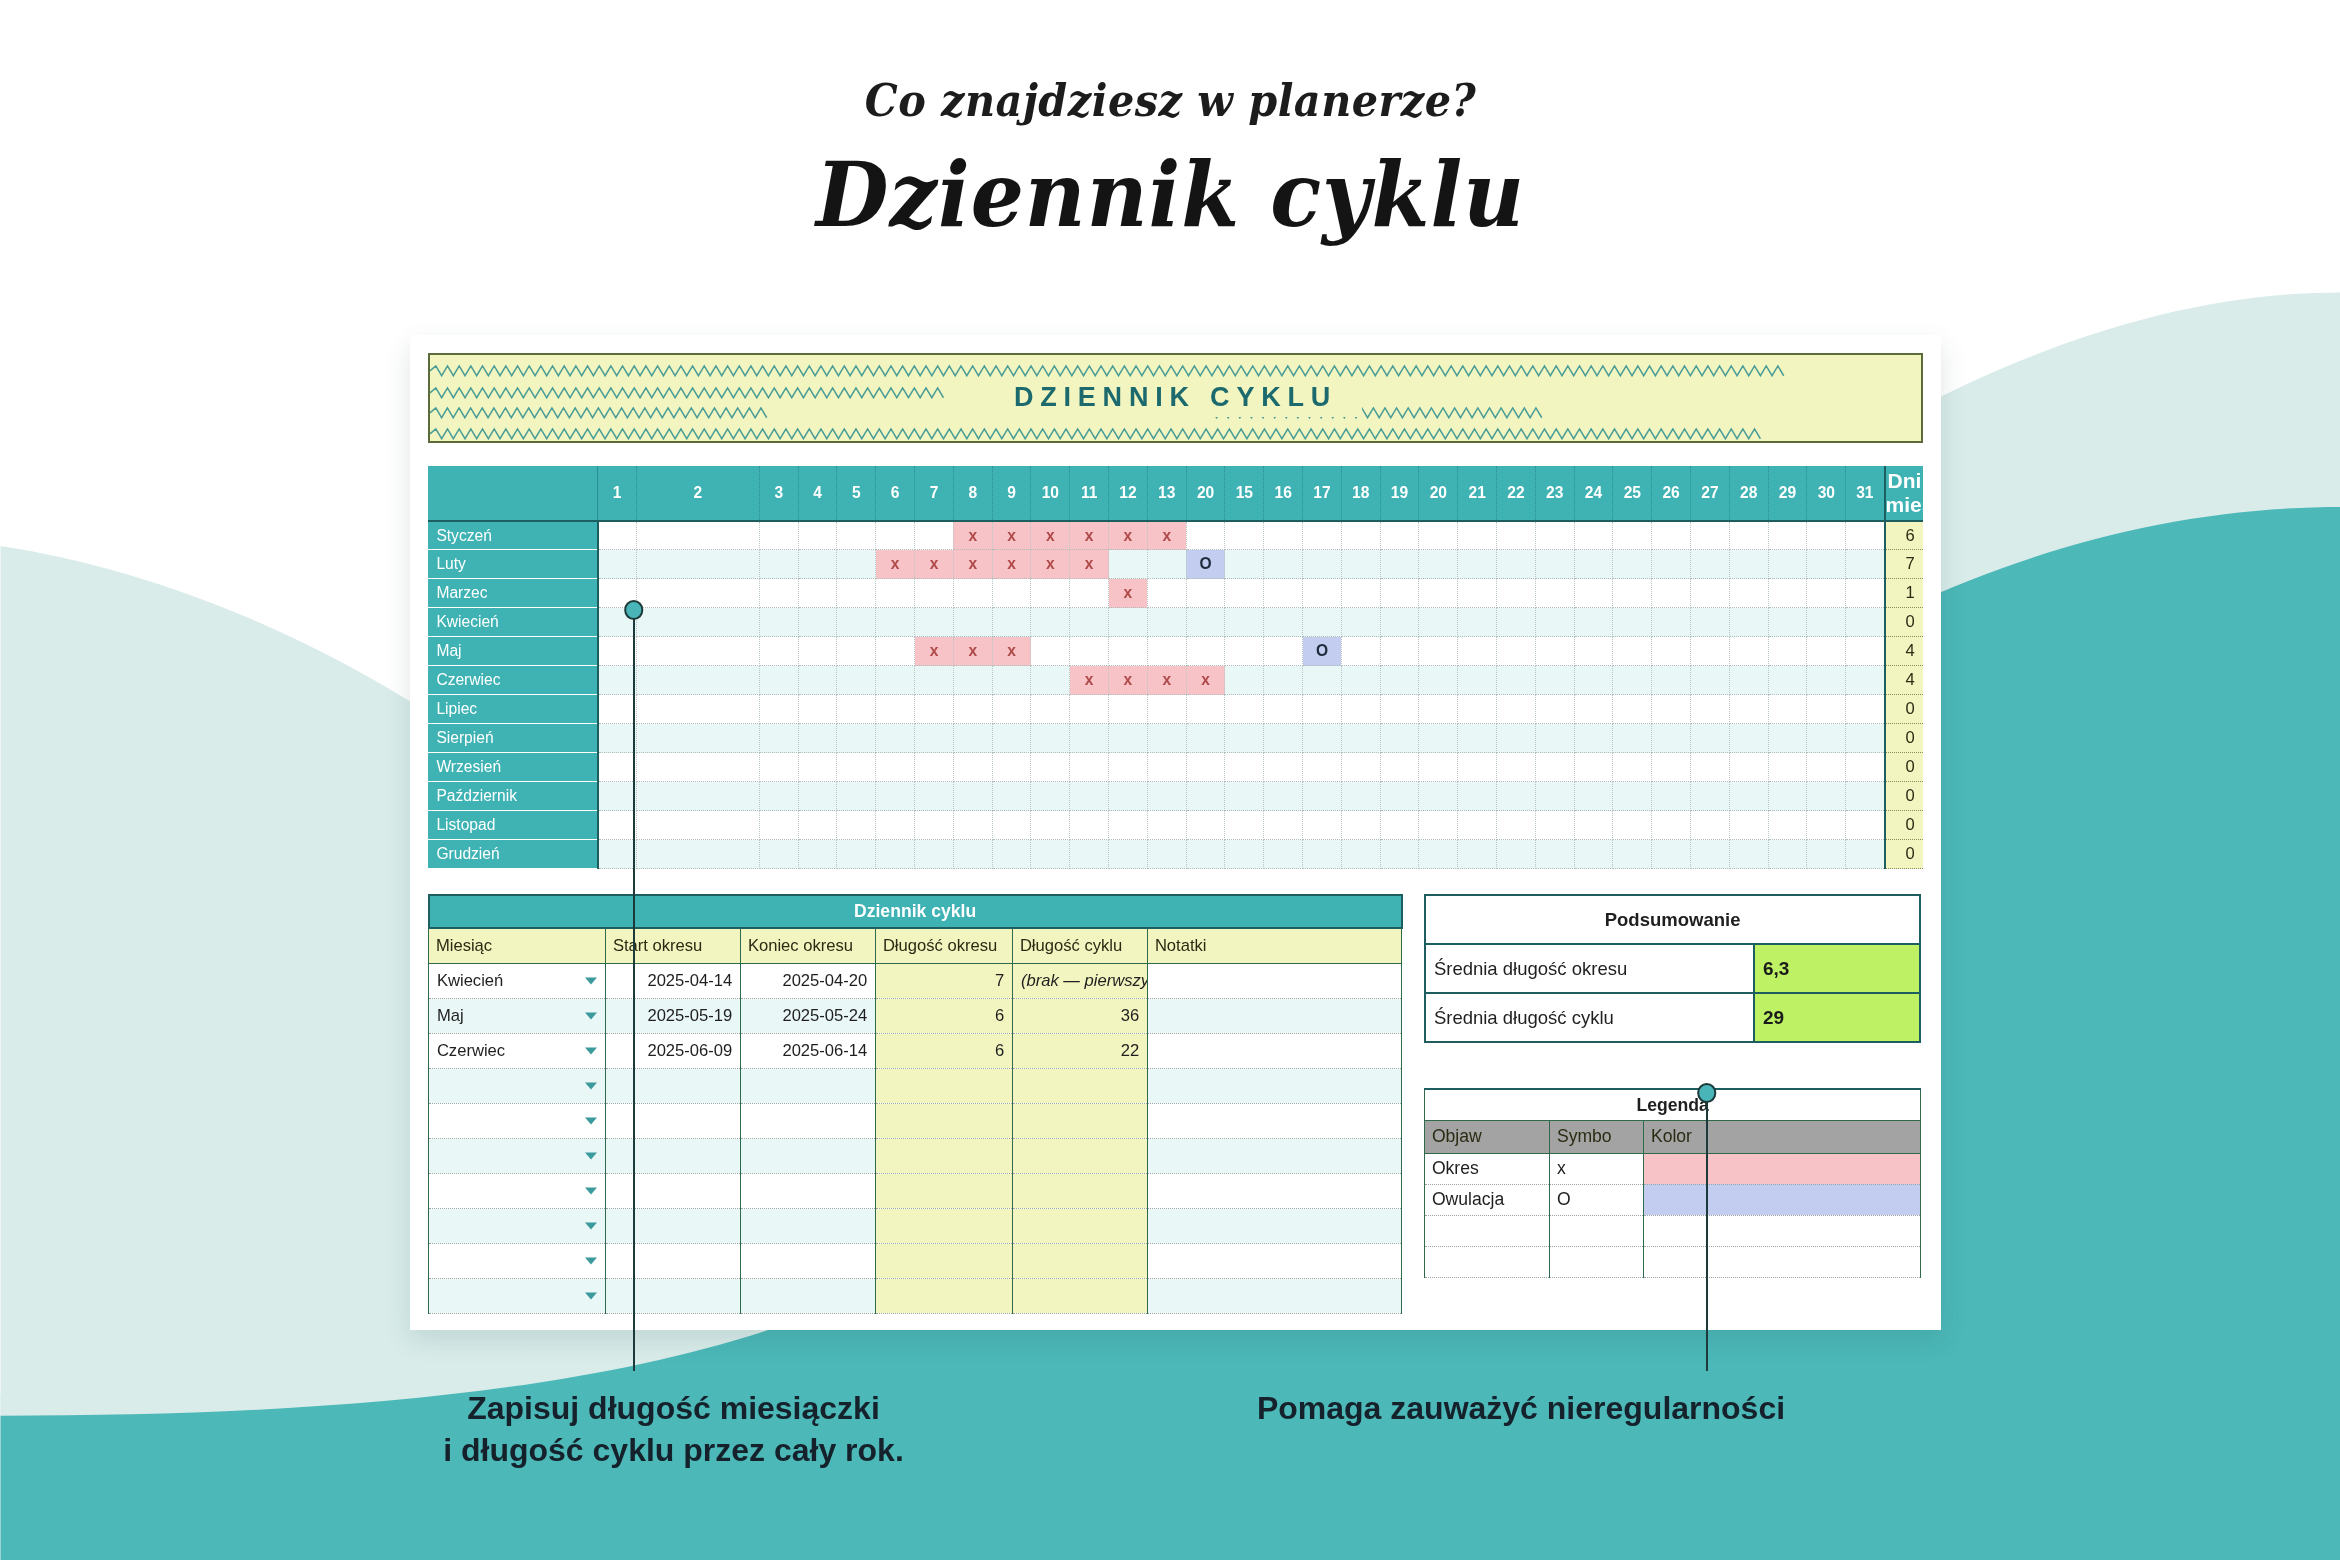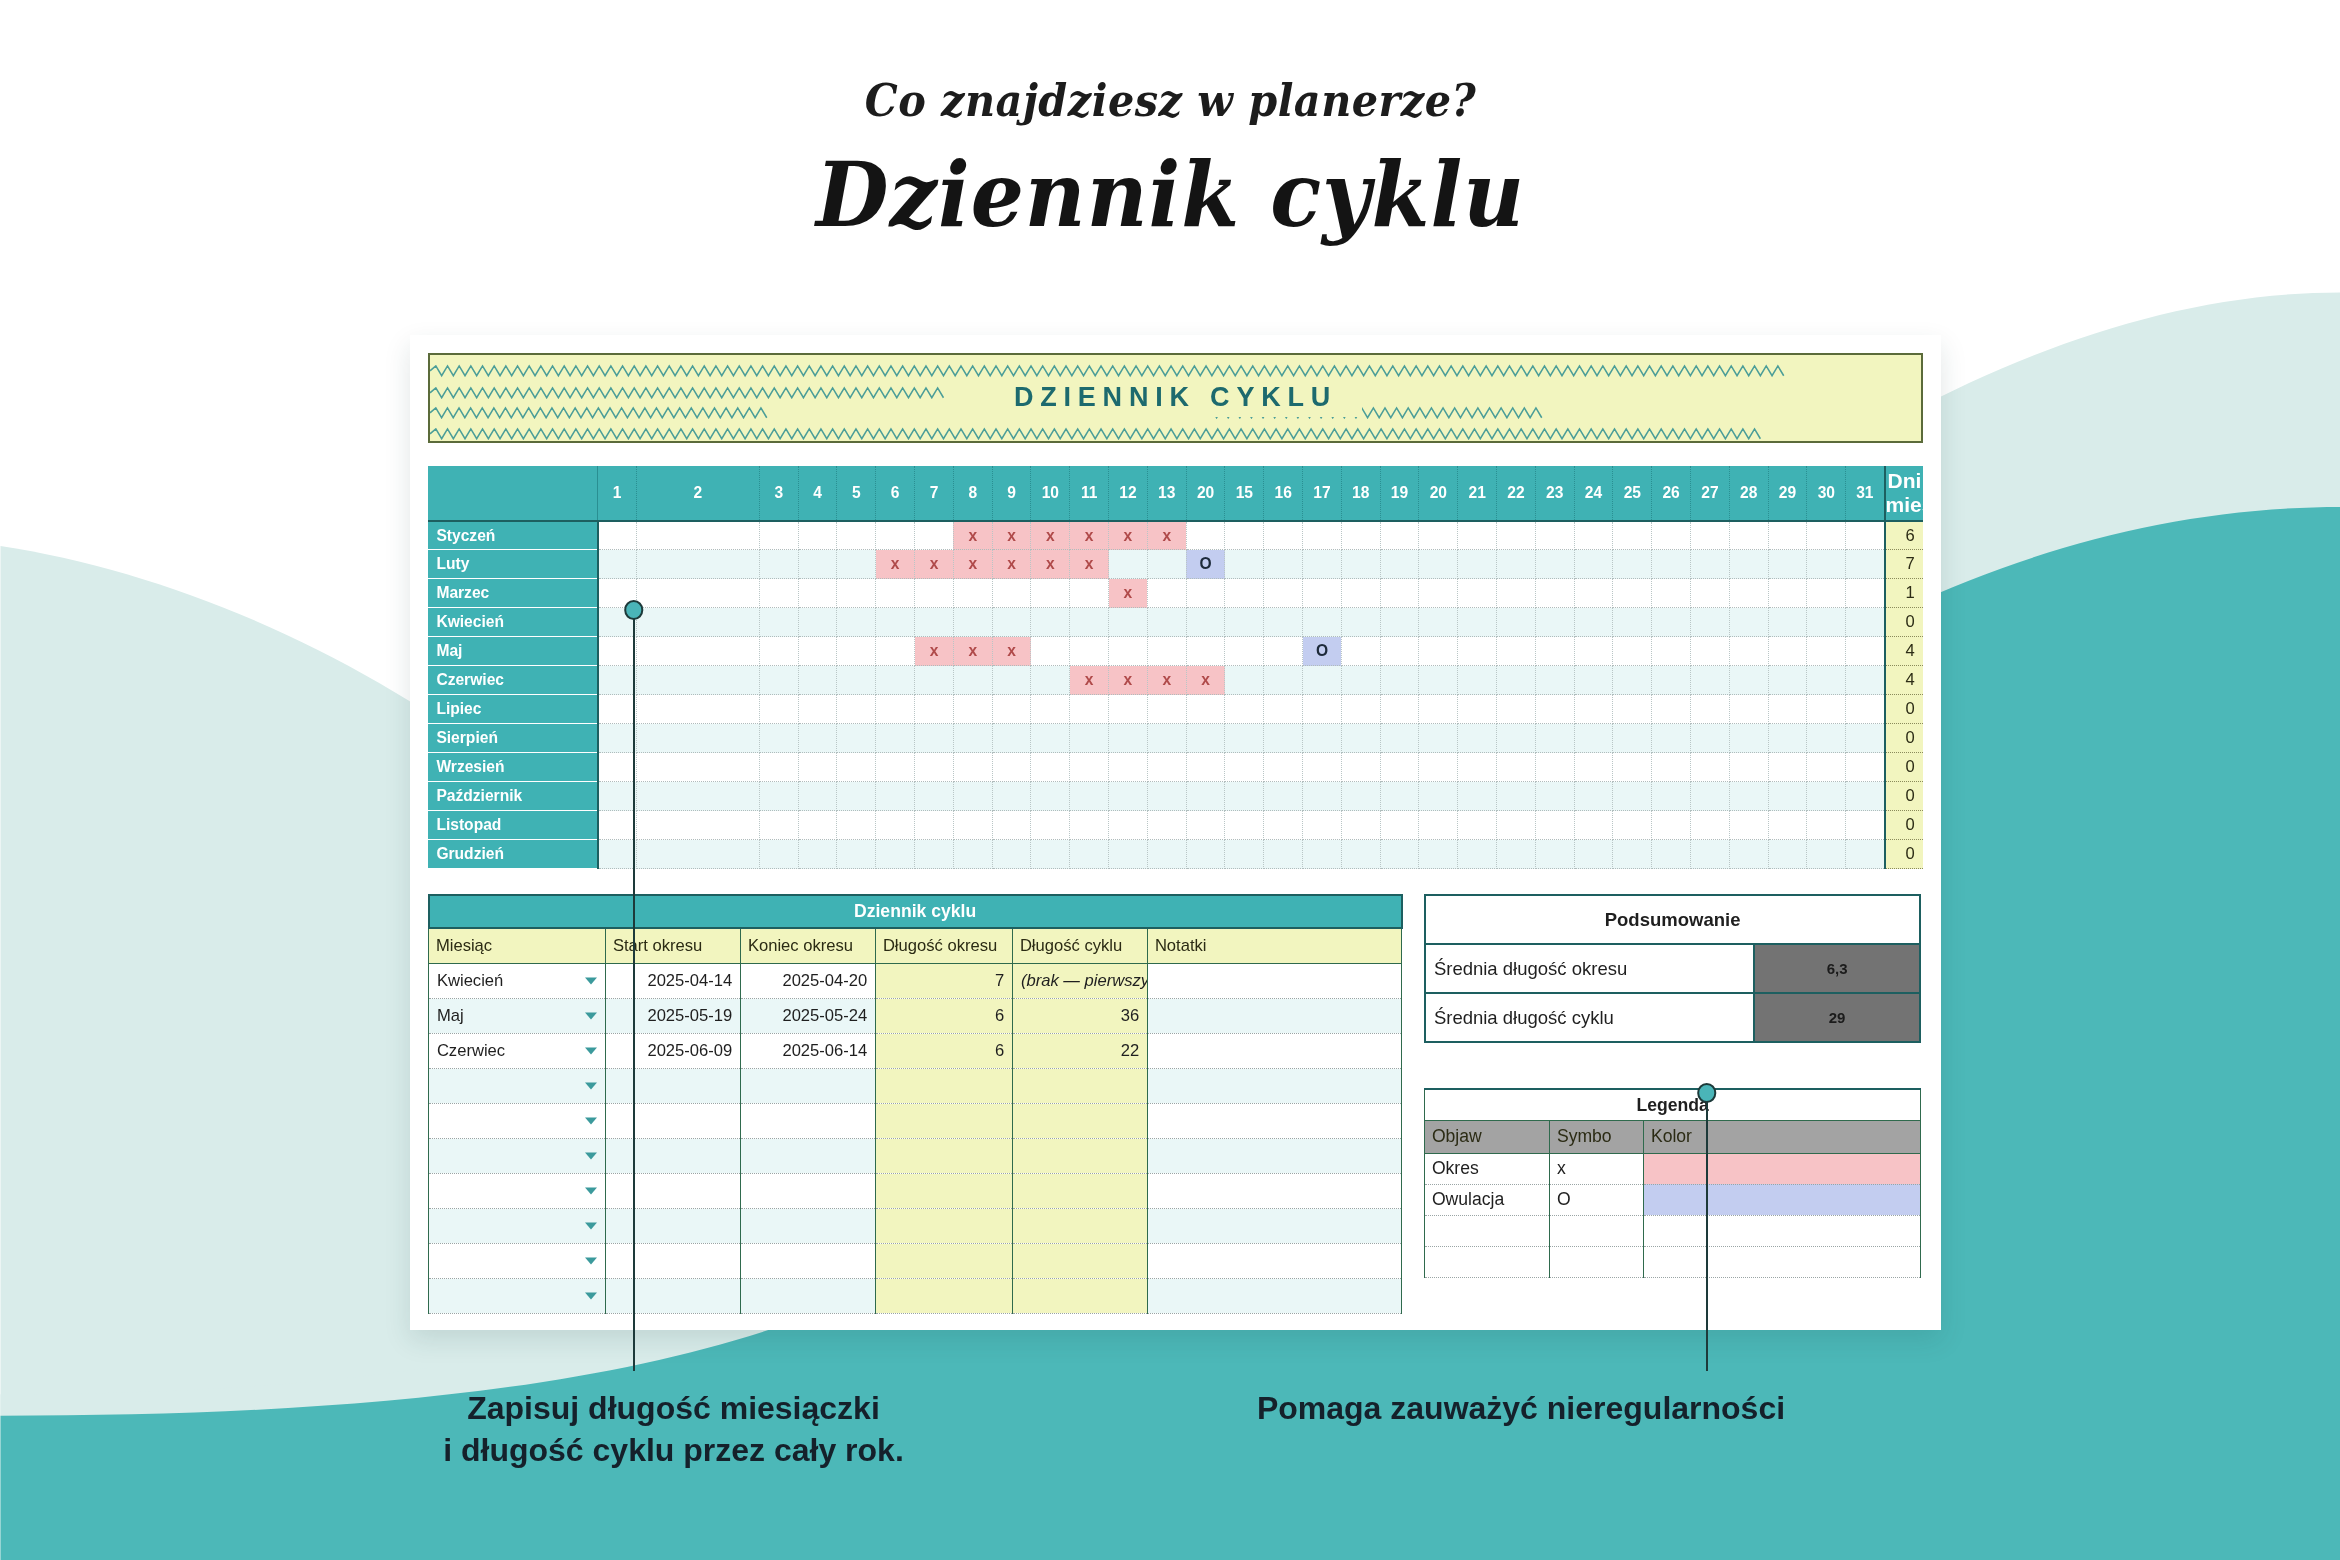--- a/index.html
+++ b/index.html
@@ -64,21 +64,21 @@
     background: #3fb2b4; color: #ffffff; font-weight: 700;
     font-size: 15.6px; border-right: 1px dotted #2a8f92;
     height: 55px; vertical-align: middle;
   }
   .cal thead th.monhead { border-right: 1px solid #2a8f92; }
   .cal thead th.dnihead {
     border-left: 2px solid #1d5f60; border-right: none;
     line-height: 1.12; font-size: 21px;
   }
   .cal tbody td.mon {
-    background: #3fb2b4; color: #ffffff; font-weight: 700;
+    background: #3fb2b4; color: #ffffff; font-weight: 400;
     font-size: 15.6px; text-align: left; padding-left: 8.8px;
     border-bottom: 1px solid #ffffff; border-right: 2px solid #1d5f60;
   }
   .cal tbody tr:nth-child(odd) td.day { background: #ffffff; }
   .cal tbody tr:nth-child(even) td.day { background: #eaf7f7; }
   .cal tbody td.day {
     border-right: 1px dotted #b9c6c6; border-bottom: 1px dotted #b0bcbc;
     text-align: center; color: #b04a4a; font-size: 15.6px; font-weight: 700;
   }
   .cal tbody td.day.okres { background: #f7c3c6 !important; }
@@ -123,22 +123,22 @@
     position: absolute; right: 7.8px; top: 50%; transform: translateY(-50%);
     width: 0; height: 0; border-left: 6.8px solid transparent;
     border-right: 6.8px solid transparent; border-top: 7.8px solid #3b9a9c;
   }
   .note-it { font-style: italic; font-size: 12.7px; color: #3b3b3b; text-align: left !important; }
 
   
   .sumtable { margin-bottom: 45px; }
   .sumtable td { height: 49px; border: 2px solid #1d5f60; padding: 3.9px 7.8px;
                  font-size: 18.5px; color: #1f1f1f; background: #fff; line-height: 1.12; }
-  .sumtable td.val { background: #737373; text-align: center; font-weight: 700;
-                     font-size: 15px; color: #1b1b1b; width: 166px; }
+  .sumtable td.val { background: #bef264; text-align: left; font-weight: 700;
+                     font-size: 19px; color: #1b1b1b; width: 166px; }
   .legtable th { background: #a3a3a3; border: 1px solid #2f6a4d; padding: 2.9px 6.8px;
                  font-size: 17.6px; text-align: left; font-weight: 400; color: #2b2b14;
                  height: 33px; white-space: nowrap; overflow: hidden; }
   .legtable td { height: 31px; border-left: 1px solid #2f6a4d; border-right: 1px solid #2f6a4d;
                  border-bottom: 1px dotted #9aa5a5; padding: 2px 6.8px;
                  font-size: 17.6px; background: #fff; color: #1f1f1f; }
   .legtable td.sw-pink { background: #f7c3c6; }
   .legtable td.sw-blue { background: #c3cdf0; }
 
   

